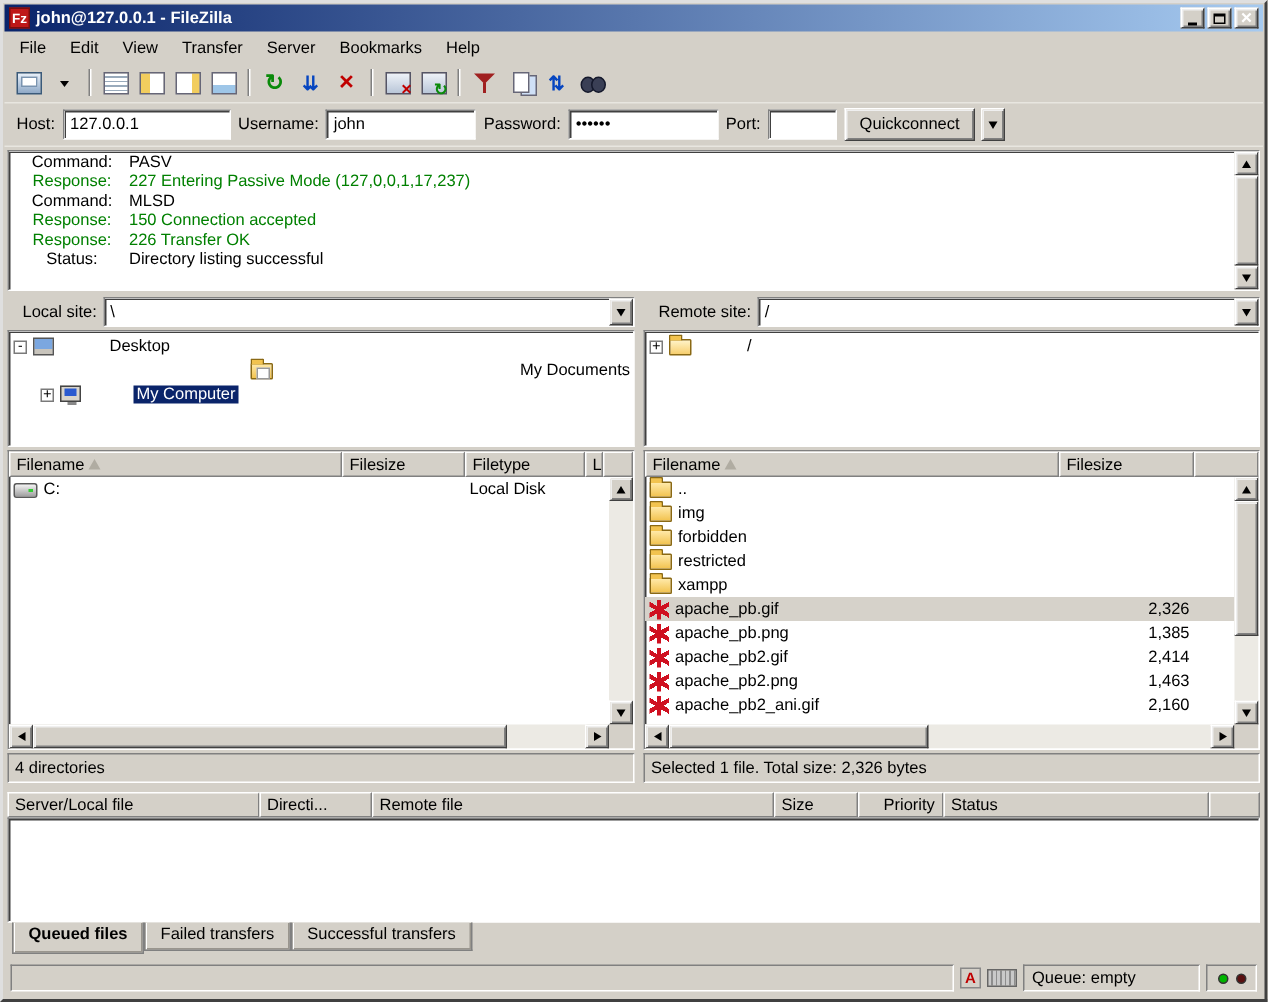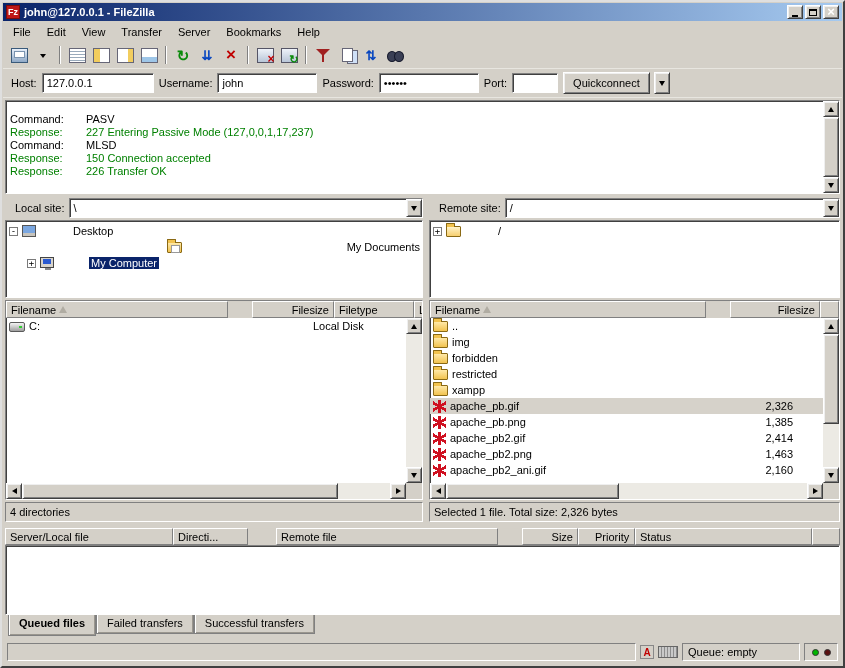--- a/index.html
+++ b/index.html
@@ -59,21 +59,21 @@
   .quickbar{height:29px;flex:none;display:flex;align-items:center;gap:5px;padding:0 8px;border-bottom:1px solid #e8e6e0;}
   .quickbar label{white-space:nowrap;}
   .qc-input{height:20px;background:#fff;border:1px solid #808080;border-right-color:#fff;border-bottom-color:#fff;
     box-shadow:inset 1px 1px 0 #404040;padding:2px 4px;font-family:"Liberation Sans",sans-serif;font-size:11px;outline:none;}
   .w-host{width:112px;} .w-user{width:100px;} .w-pass{width:100px;} .w-port{width:46px;}
   .qc-btn{height:22px;padding:0 9px;font-family:"Liberation Sans",sans-serif;font-size:11px;cursor:default;}
   .qc-dd{width:16px;height:22px;display:flex;align-items:center;justify-content:center;margin-left:-1px;}
 
   
   .log-wrap{height:94px;flex:none;margin:2px 2px 1px 2px;background:#fff;display:flex;overflow:hidden;}
-  .log-lines{flex:1;overflow:hidden;padding:12px 0 0 4px;}
+  .log-lines{flex:1;overflow:hidden;padding:1px 0 0 4px;text-align:center;}
   .log-row{display:flex;height:13px;line-height:13px;white-space:nowrap;}
   .log-label{width:76px;flex:none;}
 
   
   .vscroll{width:16px;flex:none;display:flex;flex-direction:column;background:#eceae4;}
   .hscroll{height:16px;display:flex;flex:1;background:#eceae4;}
   .sbtn{width:16px;height:16px;flex:none;display:flex;align-items:center;justify-content:center;}
   .strack{flex:1;display:flex;flex-direction:column;position:relative;}
   .strack.h{flex-direction:row;}
   .sthumb{width:100%;background:var(--chrome,#d4d0c8);border:1px solid;border-color:#fff #404040 #404040 #fff;
@@ -104,21 +104,21 @@
     text-align:center;margin-right:4px;font-family:"DejaVu Sans Mono",monospace;}
   .expander.hidden{visibility:hidden;}
   .ticon,.ficon{display:inline-block;flex:none;margin-right:4px;}
   .tree-label{padding:0 2px;margin-left:31px;}
   .tree-label.selected{background:var(--selection,#0a246a);color:#fff;}
 
   .list-wrap{flex:1;background:#fff;display:flex;flex-direction:column;overflow:hidden;min-height:0;}
   .col-head{height:17px;flex:none;display:flex;background:var(--chrome,#d4d0c8);}
   .col-h{display:flex;align-items:center;gap:3px;padding:0 4px;background:var(--chrome,#d4d0c8);
     border:1px solid;border-color:#fff #808080 #808080 #fff;overflow:hidden;white-space:nowrap;flex:none;}
-  .col-h.right{justify-content:flex-end;margin-left:24px;}
+  .col-h.right{justify-content:flex-start;}
   .col-h.fill{flex:1;}
   .sort-up{border-left:4px solid transparent;border-right:4px solid transparent;border-bottom:7px solid #b0aca2;}
   .list-mid{flex:1;display:flex;min-height:0;}
   .list-body{flex:1;overflow:hidden;}
   .file-row{display:flex;height:16px;align-items:center;}
   .file-row.sel{background:var(--inactive-selection,#d6d2ca);}
   .cell{display:flex;align-items:center;height:100%;padding:0 3px;overflow:hidden;white-space:nowrap;flex:none;}
   .cell.right{justify-content:flex-end;}
   .hscroll-row{height:16px;flex:none;display:flex;}
   .pane-local .c0{width:222px;} .pane-local .c1{width:82px;} .pane-local .c2{width:80px;} .pane-local .c3{width:12px;}
@@ -140,21 +140,21 @@
   .i-drive{width:16px;height:10px;background:linear-gradient(#f4f4f4,#9e9e9e);border:1px solid #5a5a5a;border-radius:2px;position:relative;margin-top:2px;}
   .i-drive::after{content:"";position:absolute;right:2px;top:3px;width:3px;height:2px;background:#3c3;}
   .i-desktop{width:14px;height:12px;border:1px solid #555;background:linear-gradient(180deg,#7ba7e0 0 7px,#c8c4bc 7px);}
   .i-computer{width:14px;height:11px;border:1px solid #444;background:#d8d4cc;position:relative;margin-top:-2px;}
   .i-computer::before{content:"";position:absolute;left:2px;right:2px;top:1px;bottom:3px;background:#2a5ad0;}
   .i-computer::after{content:"";position:absolute;left:4px;bottom:-3px;width:6px;height:2px;background:#888;}
 
   
   .splitter-h{height:6px;flex:none;}
   .queue-head{height:17px;flex:none;display:flex;margin:0 2px;}
-  .qc0{width:168px;} .qc1{width:75px;} .qc2{width:222px;margin-left:28px;} .qc3{width:56px;} .qc4{width:57px;padding-left:16px;} .qc5{width:177px;}
+  .qc0{width:168px;} .qc1{width:75px;} .qc2{width:268px;} .qc3{width:56px;} .qc4{width:57px;padding-left:16px;} .qc5{width:177px;}
   .queue-body{height:70px;flex:none;margin:0 2px;background:#fff;}
   .tabs{height:22px;flex:none;display:flex;align-items:flex-start;padding-left:3px;margin:0 2px;}
   .tab{height:19px;line-height:17px;padding:0 10px;background:var(--chrome,#d4d0c8);
     border:1px solid #808080;border-top:none;box-shadow:inset 1px 0 0 #fff,inset -1px -1px 0 #9a968e;}
   .tab.active{font-weight:bold;height:21px;background:var(--chrome,#d4d0c8);}
 
   
   .statusbar{height:24px;flex:none;margin-top:auto;display:flex;align-items:center;gap:4px;padding:0 4px 2px 4px;}
   .sb-panel{height:18px;border:1px solid #808080;border-right-color:#fff;border-bottom-color:#fff;}
   .sb-main{flex:1;}
@@ -280,20 +280,24 @@
           <span class="log-text">MLSD</span>
         </div>
         <div class="log-row" style="color: rgb(0, 128, 0);">
           <span class="log-label">Response:</span>
           <span class="log-text">150 Connection accepted</span>
         </div>
         <div class="log-row" style="color: rgb(0, 128, 0);">
           <span class="log-label">Response:</span>
           <span class="log-text">226 Transfer OK</span>
         </div>
+        <div class="log-row" style="color: rgb(0, 0, 0);">
+          <span class="log-label">Status:</span>
+          <span class="log-text">Directory listing successful</span>
+        </div>
       </div>
     <div class="vscroll">
       <span class="sbtn raised">
           <i class="tri tri-up"></i>
         </span>
       <span class="strack">
           <span class="sthumb" style="height:100%;"></span>
         </span>
       <span class="sbtn raised">
           <i class="tri tri-down"></i>

